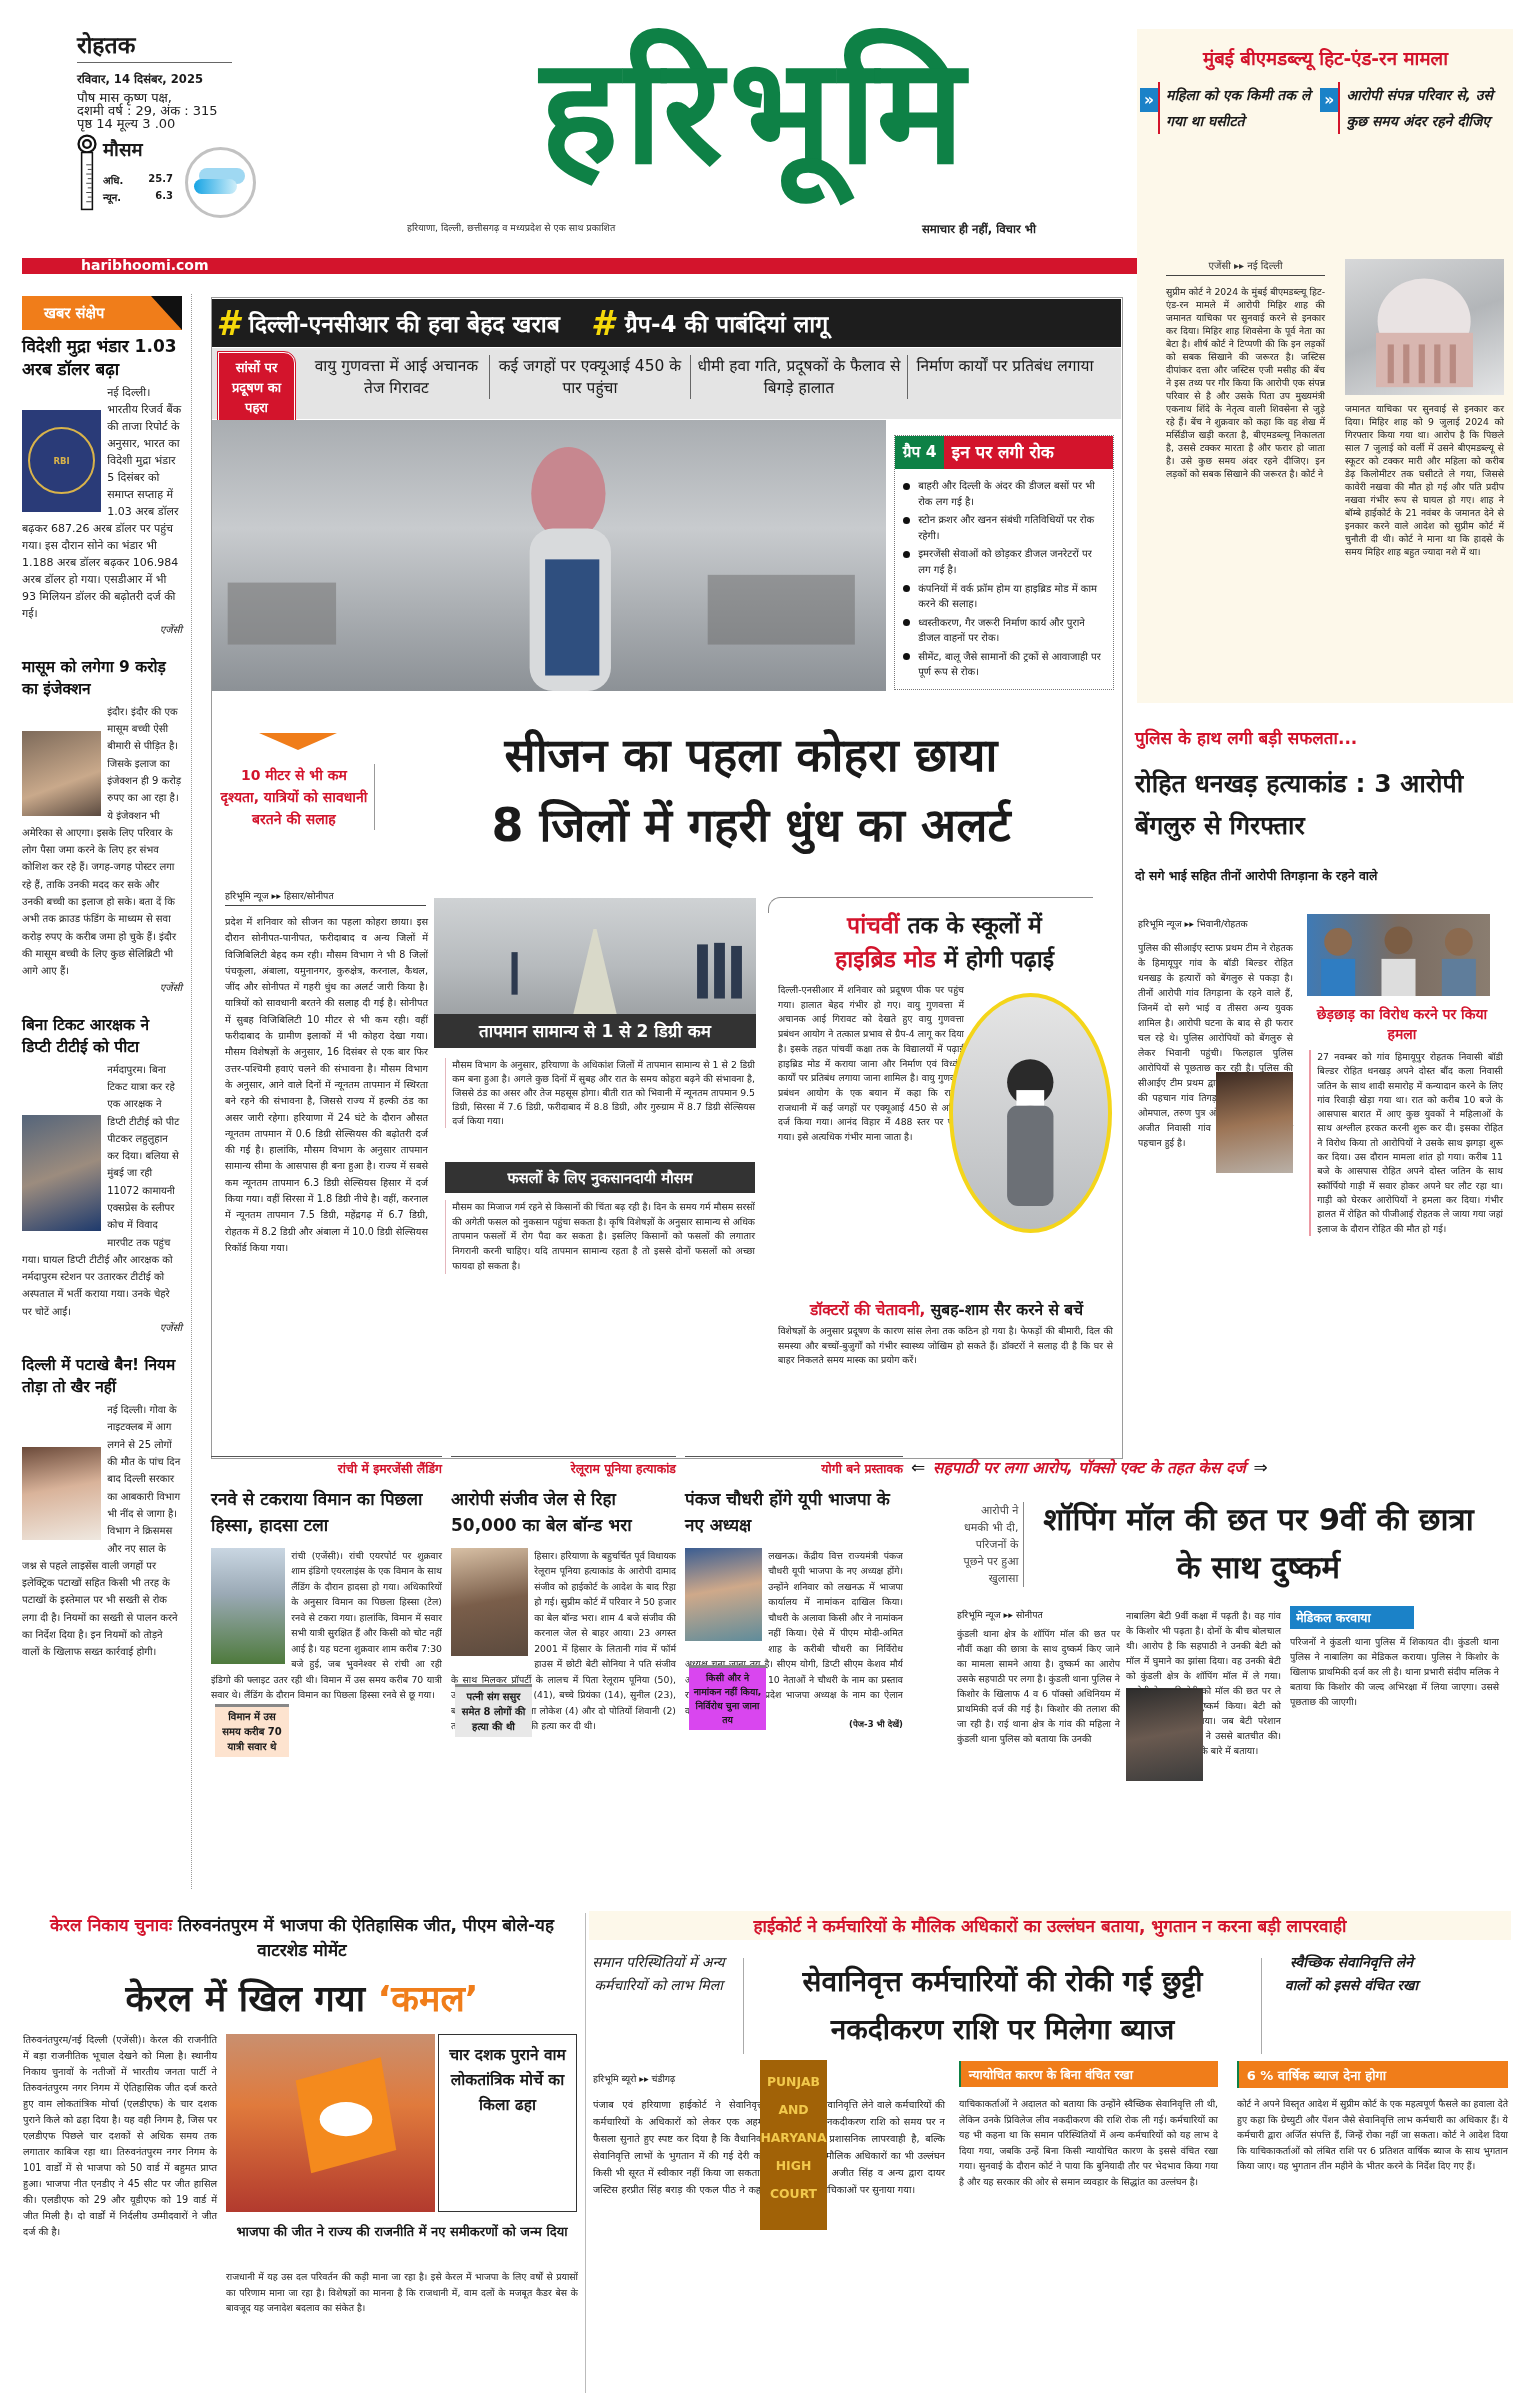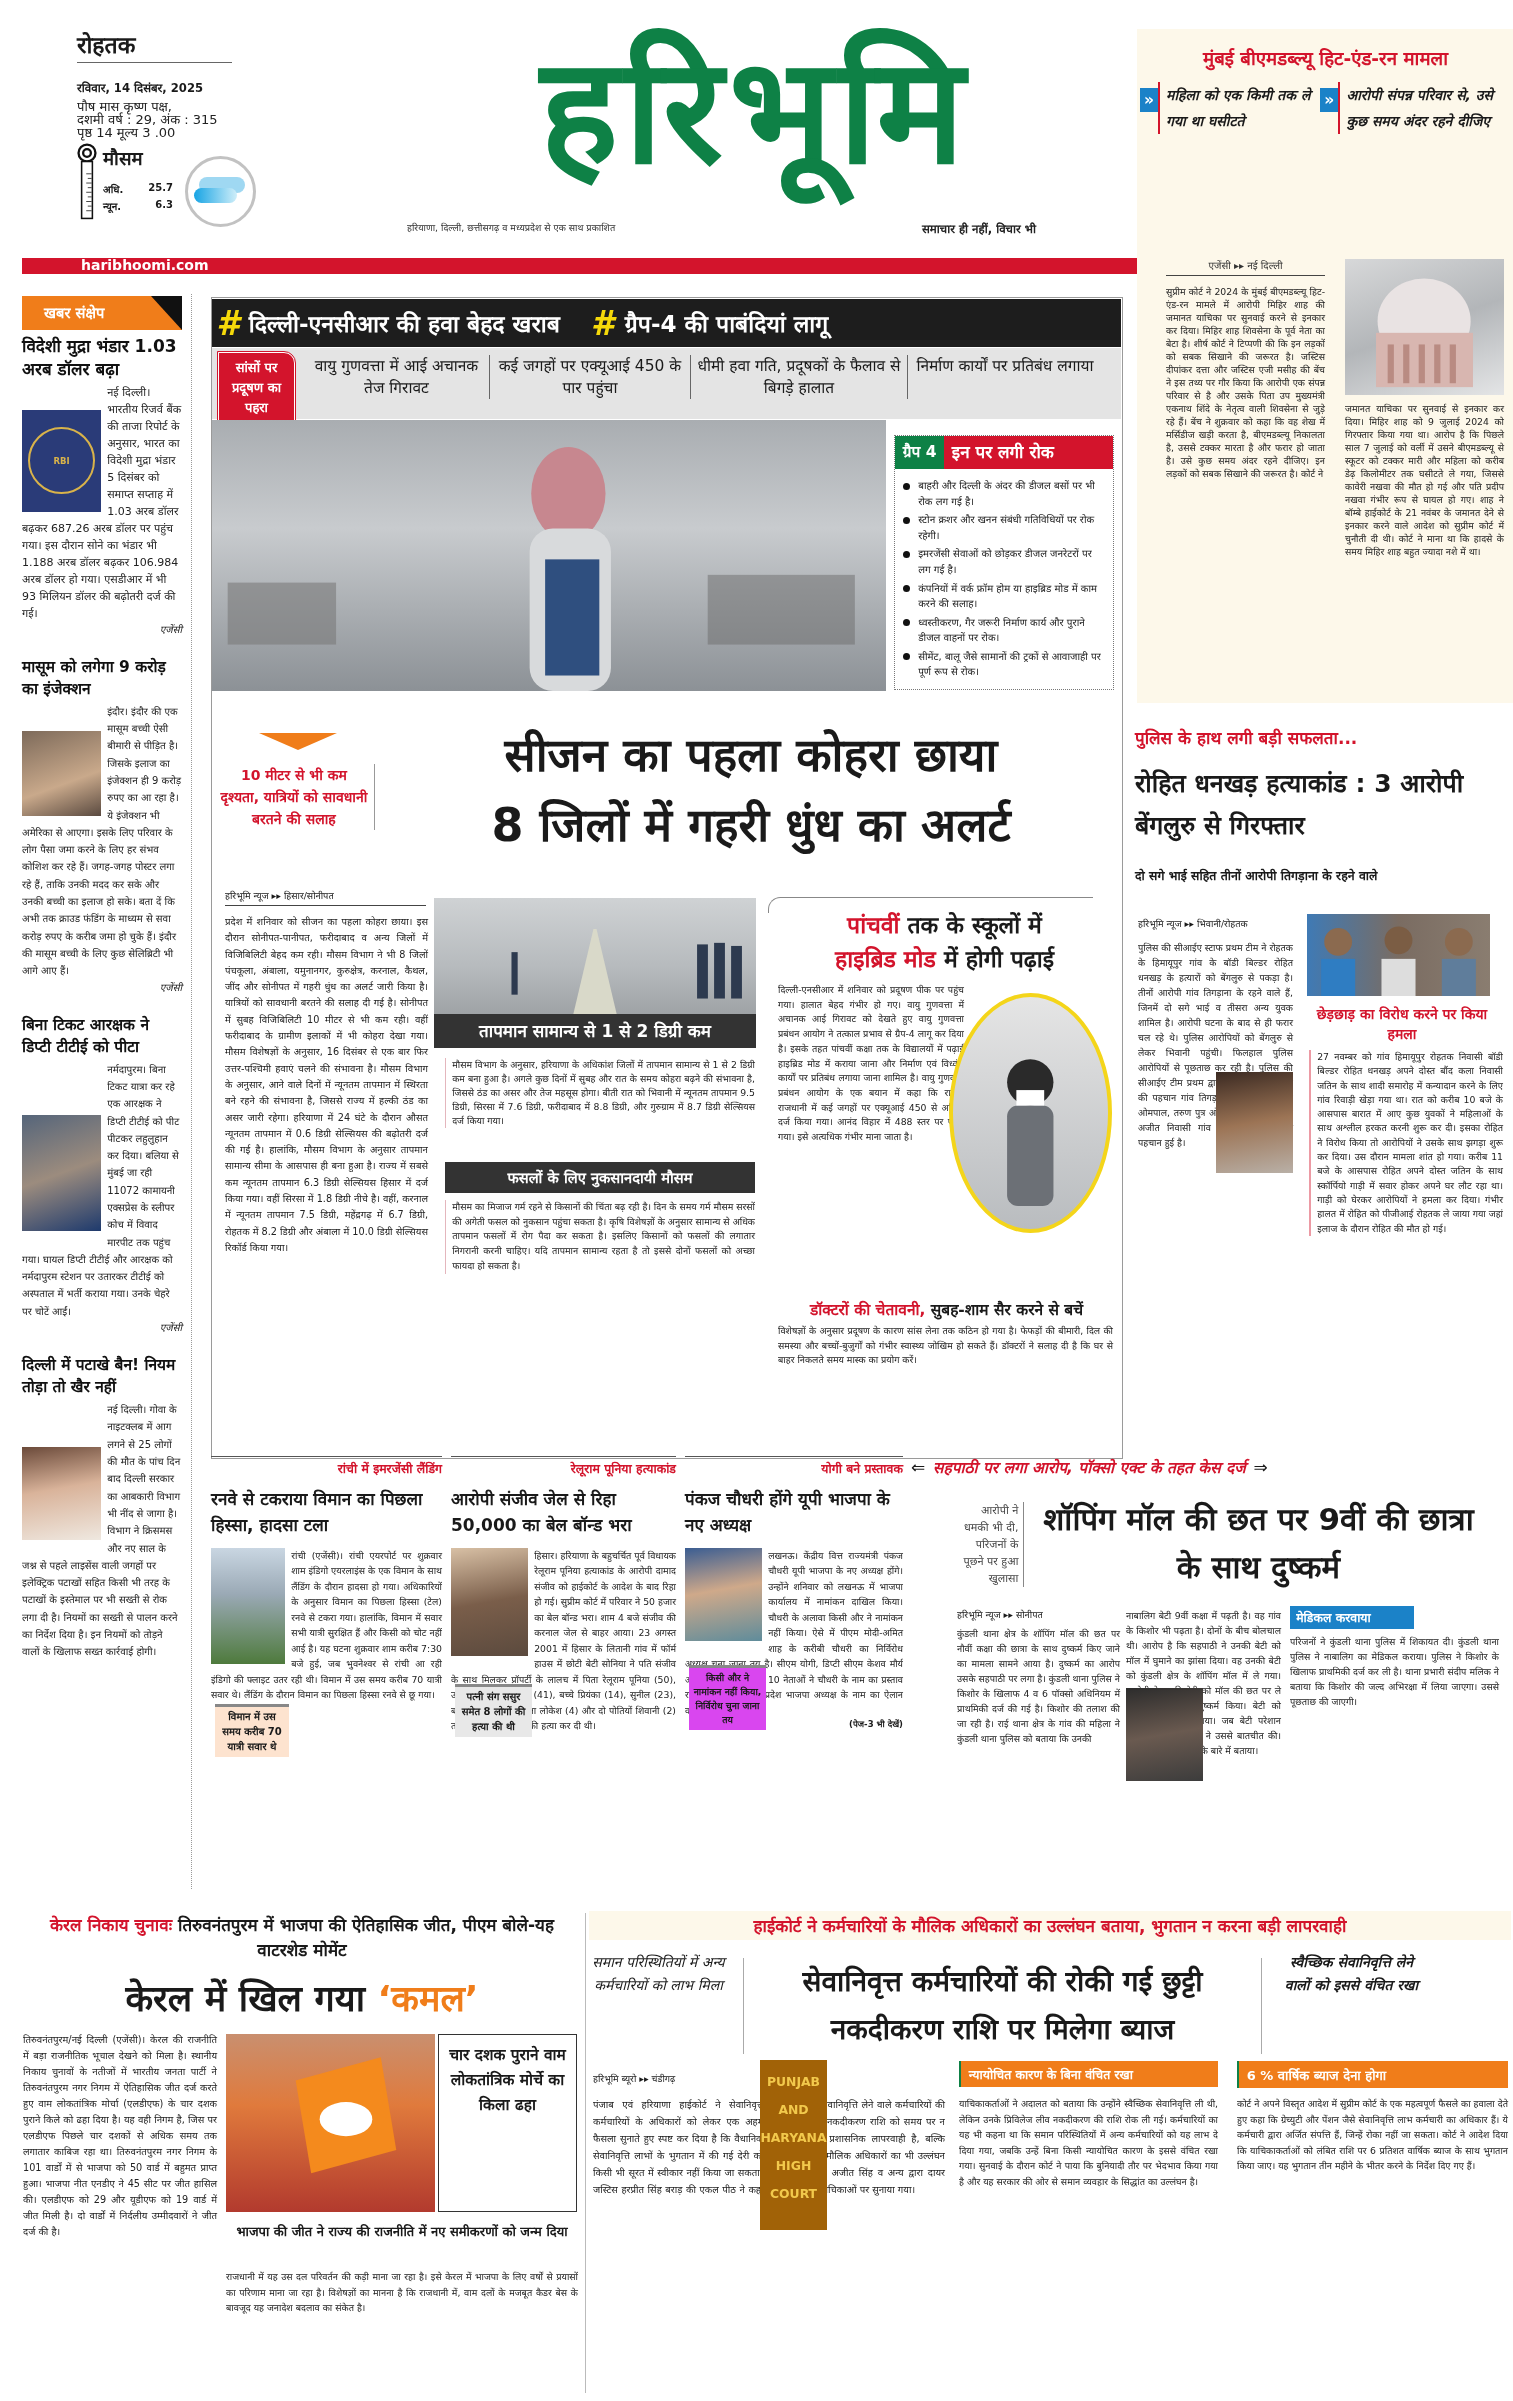--- a/index.html
+++ b/index.html
@@ -15,21 +15,21 @@
 .dateline{font-size:10px;color:#333;border-bottom:0.8px solid #444;padding-bottom:3.1px}
 ul.bul{list-style:none}
 ul.bul li{position:relative;padding-left:17px;font-size:10px;line-height:15.5px;margin-bottom:3.1px}
 ul.bul li:before{content:"";position:absolute;left:1.5px;top:4.6px;width:7px;height:7px;border-radius:50%;background:#111}
 </style>
 </head>
 <body>
 
 <div class="abs" style="left:77px;top:31px;width:155px;">
   <div style="font-size:23px;font-weight:bold;line-height:28px;border-bottom:0.8px solid #666;padding-bottom:3.1px;width:155px">रोहतक</div>
-  <div style="font-size:11.6px;font-weight:bold;margin-top:17px">रविवार, 14 दिसंबर, 2025</div>
+  <div style="font-size:11.6px;font-weight:bold;margin-top:8px">रविवार, 14 दिसंबर, 2025</div>
   <div style="font-size:13px;line-height:13px;margin-top:4.6px;color:#222">
     <div>पौष मास कृष्ण पक्ष,</div>
     <div>दशमी  वर्ष : 29, अंक : 315</div>
     <div>पृष्ठ 14  मूल्य 3 .00</div>
   </div>
   <div style="position:relative;height:85px;margin-top:3.1px">
     <div style="position:absolute;left:0;top:1.5px;width:20px;height:77px">
       <svg width="20" height="77" viewBox="0 0 26 100">
           <circle cx="13" cy="13" r="11" fill="#fff" stroke="#111" stroke-width="3"></circle>
           <circle cx="13" cy="13" r="5" fill="#fff" stroke="#111" stroke-width="3"></circle>

